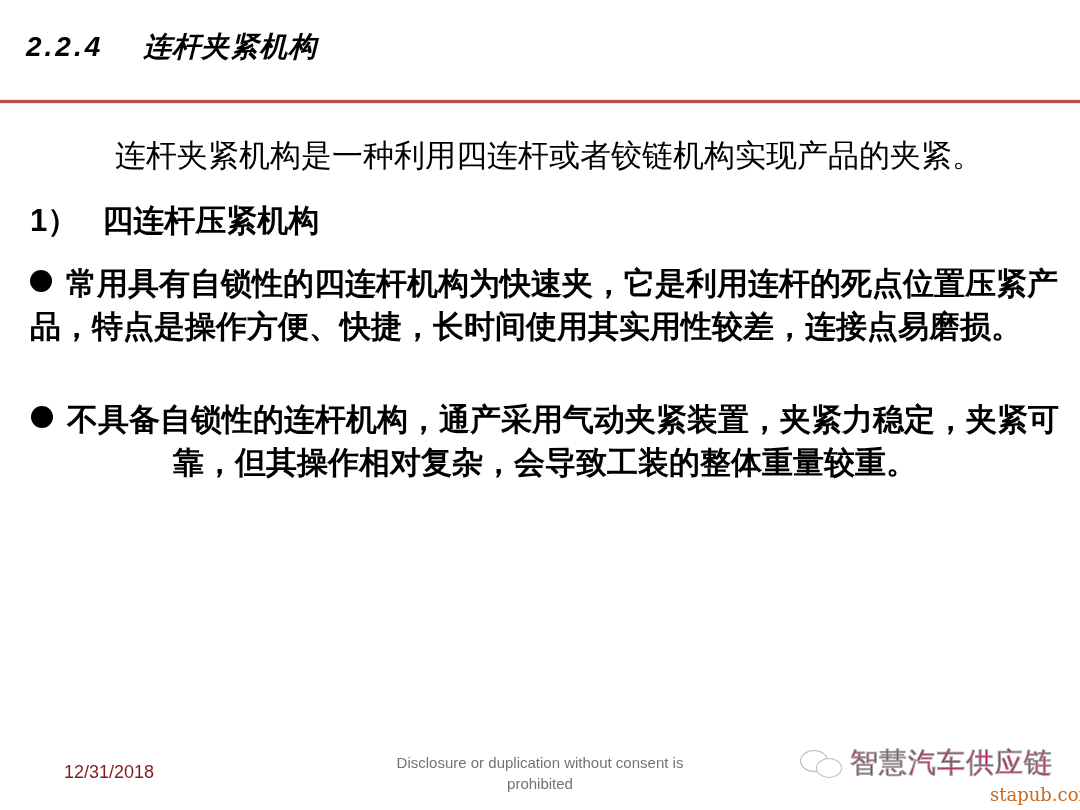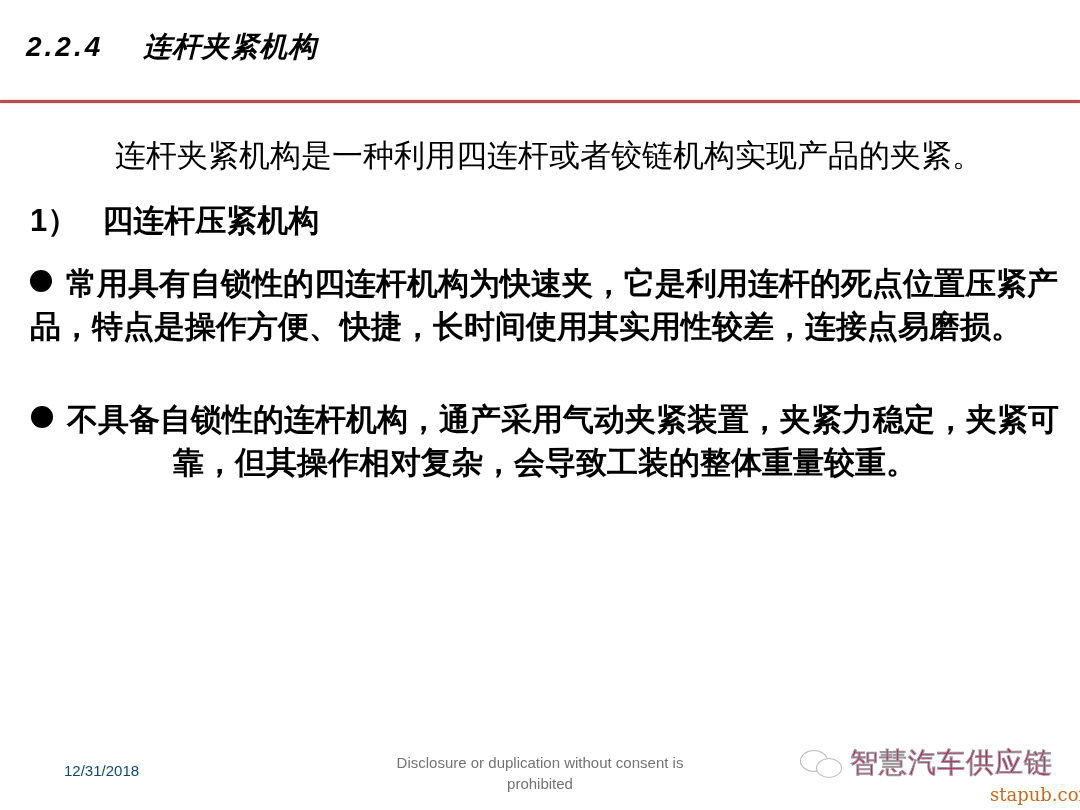--- a/index.html
+++ b/index.html
@@ -11,21 +11,21 @@
   .rule { position: absolute; left: 0; top: 100px; width: 1080px; height: 3px; background: #b5504f;
           box-shadow: 0 0 2px #e59a9a; }
   .intro { position: absolute; left: 70px; top: 135px; font-size: 31px; white-space: nowrap; margin-left: 45px; }
   .subhead { position: absolute; left: 30px; top: 200px; font-size: 31px; font-weight: bold; white-space: nowrap; }
   .subhead .idx { font-family: "Liberation Sans", sans-serif; margin-right: 24px; }
   .bullet { position: absolute; left: 30px; width: 1030px; font-size: 31px; line-height: 43px; font-weight: bold; }
   .bullet .dot { display: inline-block; width: 22px; height: 22px; border-radius: 50%; background: #000;
                  margin-right: 14px; vertical-align: 2px; }
   .b1 { top: 262px; }
   .b2 { top: 398px; text-align: center; }
-  .footer-date { position: absolute; left: 64px; top: 762px; font-size: 15px; color: #0c4a6e;
+  .footer-date { position: absolute; left: 64px; top: 762px; font-size: 18px; color: #7f1d1d;
                  font-family: "Liberation Sans", sans-serif; }
   .footer-note { position: absolute; left: 370px; top: 752px; width: 340px; text-align: center;
                  font-size: 15px; line-height: 21px; color: #737373; font-family: "Liberation Sans", sans-serif; }
   .watermark { position: absolute; left: 800px; top: 744px; display: flex; align-items: center; }
   .wm-icon { width: 44px; height: 30px; position: relative; margin-right: 6px; }
   .wm-icon .b1c { position: absolute; left: 0; top: 2px; width: 26px; height: 20px; border: 1.5px solid #bbb;
                   border-radius: 50%; }
   .wm-icon .b2c { position: absolute; left: 16px; top: 10px; width: 24px; height: 18px; border: 1.5px solid #bbb;
                   border-radius: 50%; background: #fff; }
   .wm-text { font-size: 28px; color: #be185d; -webkit-text-stroke: 1px #999; letter-spacing: 1px; }

